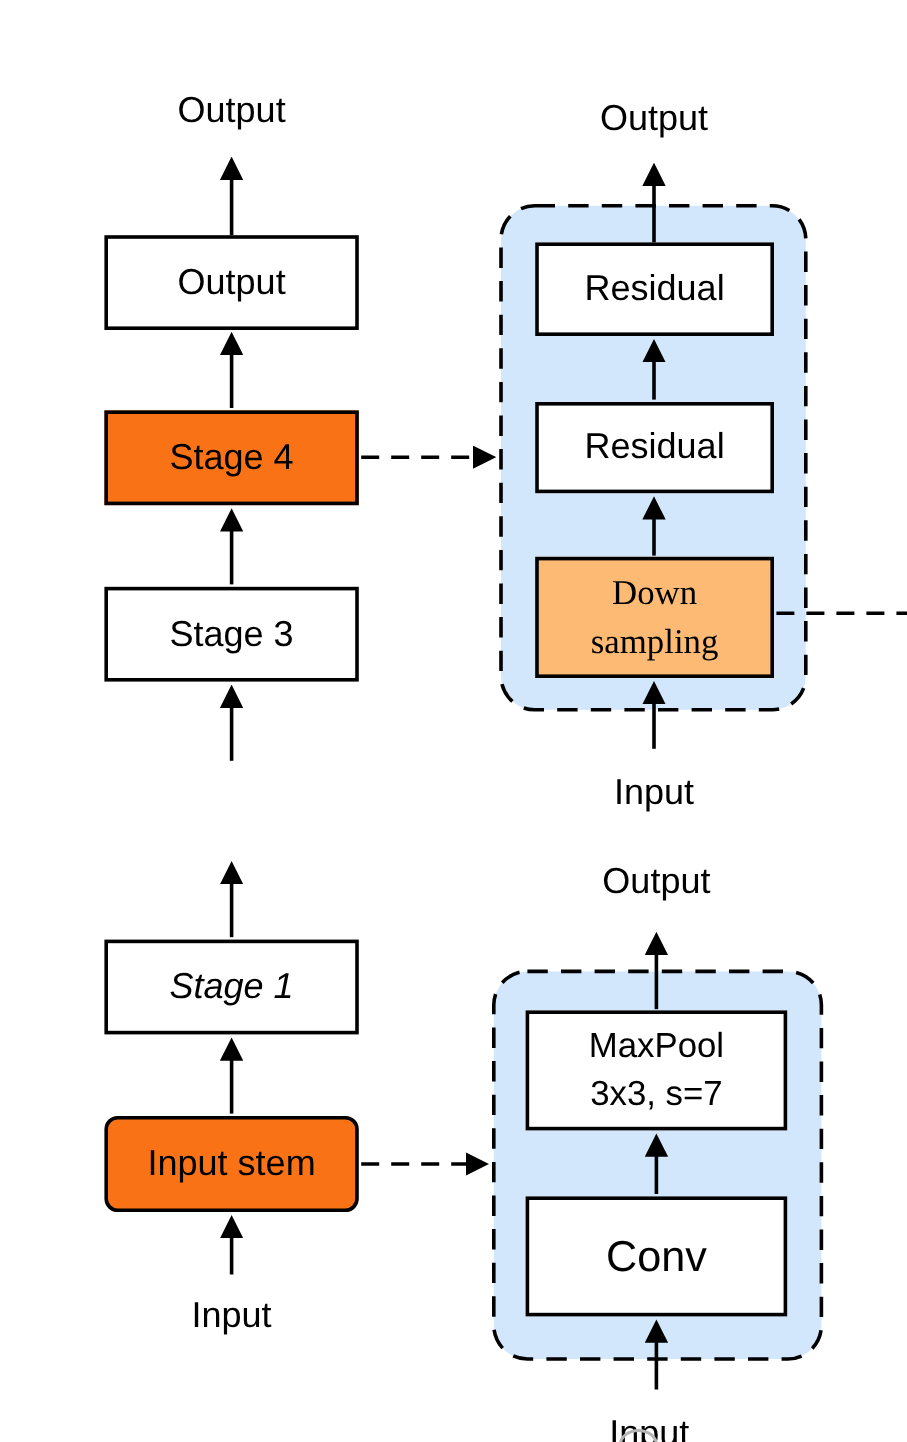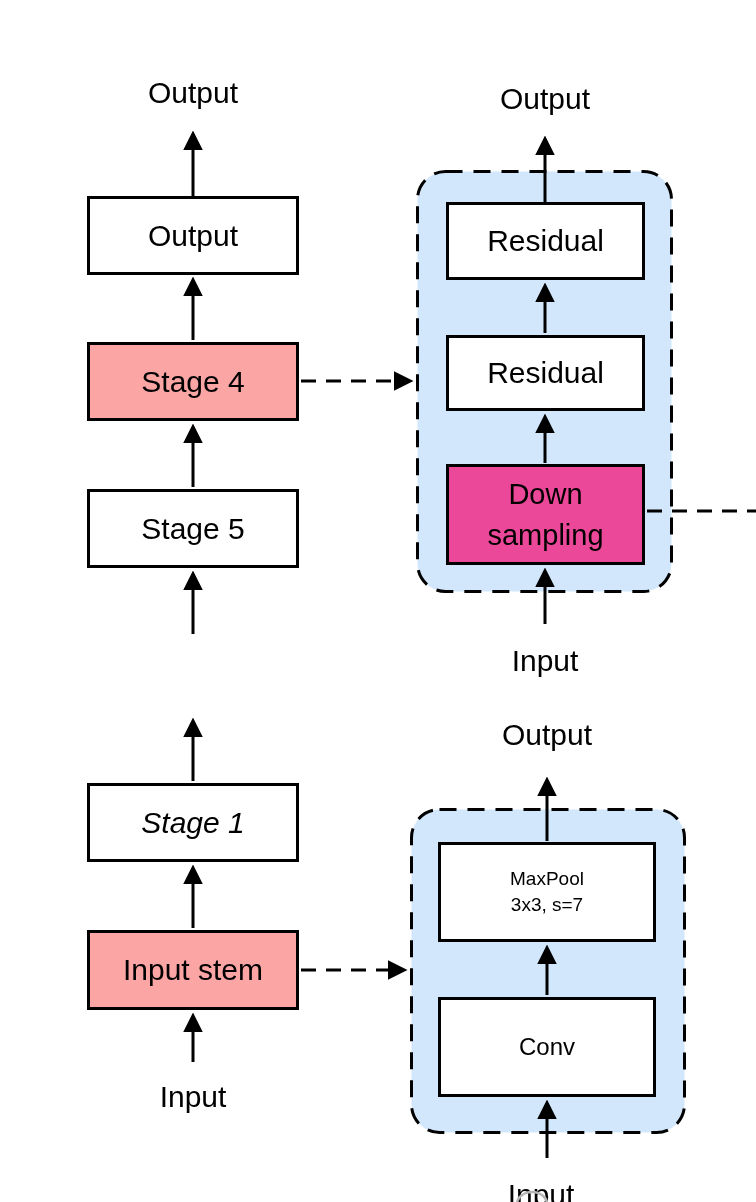--- a/index.html
+++ b/index.html
@@ -25,22 +25,22 @@
     background: #ffffff;
     display: flex;
     flex-direction: column;
     align-items: center;
     justify-content: center;
     font-size: 30px;
     line-height: 1.38;
     text-align: center;
     white-space: nowrap;
   }
-  .node.hl   { background: #fca5a5; }
-  .node.dark { background: #ec4899; }
+  .node.hl   { background: #f97316; }
+  .node.dark { background: #fdba74; font-family: Liberation Serif, serif; }
   .flow-label {
     position: absolute;
     width: 240px;
     text-align: center;
     font-size: 30px;
     white-space: nowrap;
   }
   .watermark {
     position: absolute;
     left: 512px;
@@ -94,51 +94,51 @@
   <div class="flow-label" style="left:73px; top:36px;">Output</div>
   <div class="flow-label" style="left:73px; top:1040px;">Input</div>
 
   <div class="node" style="left:87px; top:156px; width:212px; height:79px;">
     <span>Output</span>
   </div>
   <div class="node hl" style="left:87px; top:302px; width:212px; height:79px;">
     <span>Stage 4</span>
   </div>
   <div class="node" style="left:87px; top:449px; width:212px; height:79px;">
-    <span>Stage 5</span>
+    <span>Stage 3</span>
   </div>
   <div class="node" style="left:87px; top:743px; width:212px; height:79px;font-style:italic;">
     <span>Stage 1</span>
   </div>
-  <div class="node hl" style="left:87px; top:890px; width:212px; height:80px;">
+  <div class="node hl" style="left:87px; top:890px; width:212px; height:80px;border-radius:11px;">
     <span>Input stem</span>
   </div>
 
   <div class="flow-label" style="left:425px; top:42px;">Output</div>
   <div class="flow-label" style="left:425px; top:604px;">Input</div>
 
   <div class="node" style="left:446px; top:162px; width:199px; height:78px;">
     <span>Residual</span>
   </div>
   <div class="node" style="left:446px; top:295px; width:199px; height:76px;">
     <span>Residual</span>
   </div>
   <div class="node dark" style="left:446px; top:424px; width:199px; height:101px; font-size:29px;">
     <span>Down</span>
     <span>sampling</span>
   </div>
 
   <div class="flow-label" style="left:427px; top:678px;">Output</div>
   <div class="flow-label" style="left:421px; top:1138px;">Input</div>
 
-  <div class="node" style="left:438px; top:802px; width:218px; height:100px; font-size:19px;">
+  <div class="node" style="left:438px; top:802px; width:218px; height:100px; font-size:29px;">
     <span>MaxPool</span>
     <span>3x3, s=7</span>
   </div>
-  <div class="node" style="left:438px; top:957px; width:218px; height:100px; font-size:24px;">
+  <div class="node" style="left:438px; top:957px; width:218px; height:100px; font-size:36px;">
     <span>Conv</span>
   </div>
 
   <div class="watermark">
     <svg width="52" height="44" viewBox="0 0 52 44">
       <ellipse cx="20" cy="14" rx="15" ry="12" fill="none" stroke="#b5b5b5" stroke-width="2.5"></ellipse>
       <path d="M10 23 L7 31 L16 26" fill="none" stroke="#b5b5b5" stroke-width="2.5" stroke-linejoin="round"></path>
       <ellipse cx="33" cy="28" rx="12" ry="10" fill="#ffffff" stroke="#b5b5b5" stroke-width="2.5"></ellipse>
       <path d="M28 36 L26 42 L35 38" fill="#ffffff" stroke="#b5b5b5" stroke-width="2.5" stroke-linejoin="round"></path>
     </svg>

